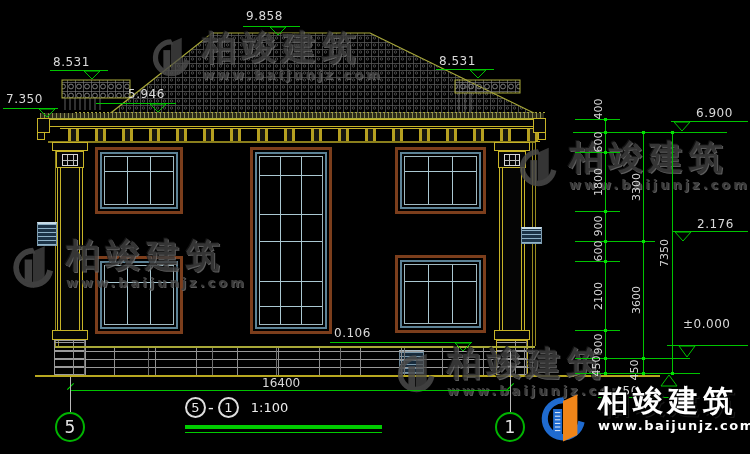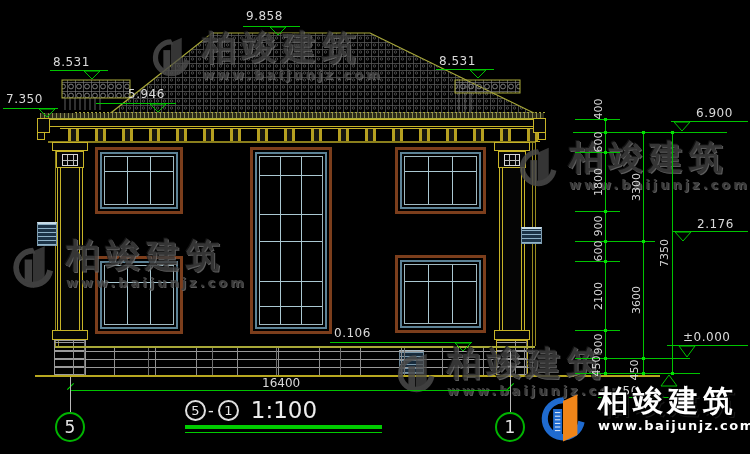--- a/index.html
+++ b/index.html
@@ -42,21 +42,21 @@
   .walledge{position:absolute;width:1px;background:#968a20;}
   .circ{position:absolute;width:30px;height:30px;border:2px solid #00b400;border-radius:50%;
     color:#e4e4e4;font-size:17px;display:flex;align-items:center;justify-content:center;box-sizing:border-box;background:#000;}
   .tcirc{width:21px;height:21px;border:2px solid #dedede;border-radius:50%;color:#e8e8e8;font-size:13px;
     display:inline-flex;align-items:center;justify-content:center;box-sizing:border-box;}
   .brand-name{font-size:30px;font-weight:900;color:#fff;letter-spacing:5px;line-height:1;
     text-shadow:2px 2px 0 #000,-1px -1px 0 #000,1px -1px 0 #000,-1px 1px 0 #000,3px 3px 0 #1a1a1a;white-space:nowrap;}
   .brand-url{font-size:13px;font-weight:800;color:#fff;letter-spacing:1.5px;margin-top:2px;
     text-shadow:1px 1px 0 #000;white-space:nowrap;}
   .title-txt{color:#ececec;font-size:25px;letter-spacing:2px;white-space:nowrap;}
-  .title-scale{color:#ececec;font-size:23px;}
+  .title-scale{color:#ececec;font-size:13px;}
 </style>
 </head>
 <body>
 
 <svg width="0" height="0" style="position:absolute">
   <defs>
     <symbol id="bj-mark" viewBox="0 0 60 66">
       <path d="M30 10 A24 24 0 1 0 54 38 L47 36 A17 17 0 1 1 33 17 Z" fill="currentColor"></path>
       <polygon points="30,14 44,8 44,52 30,58" fill="currentColor" opacity=".85"></polygon>
       <rect x="20" y="24" width="9" height="28" fill="currentColor"></rect>
@@ -303,21 +303,21 @@
       </svg>
   </div>
   <div>
     <span class="lvl-num" style="left:697px;top:217px;">2.176</span>
     <div class="gline" style="left:672px;top:231px;width:76px;"></div>
     <svg class="tri" style="left:674px;top:231px;" width="18" height="11">
         <path d="M1 1H17L9 10Z" fill="none" stroke="#00c400"></path>
       </svg>
   </div>
   <div>
-    <span class="lvl-num" style="left:683px;top:330px;text-align:center;">±0.000</span>
+    <span class="lvl-num" style="left:683px;top:317px;text-align:center;">±0.000</span>
     <div class="gline" style="left:667px;top:345px;width:81px;"></div>
     <svg class="tri" style="left:678px;top:345px;" width="18" height="13">
         <path d="M1 1H17L9 12Z" fill="none" stroke="#00c400"></path>
       </svg>
   </div>
   <div>
     <span class="lvl-num" style="left:602px;top:384px;">0.450</span>
     <div class="gline" style="left:598px;top:397px;width:92px;"></div>
     <svg class="tri" style="left:660px;top:374px;" width="18" height="13">
         <path d="M1 12H17L9 1Z" fill="none" stroke="#00c400"></path>

